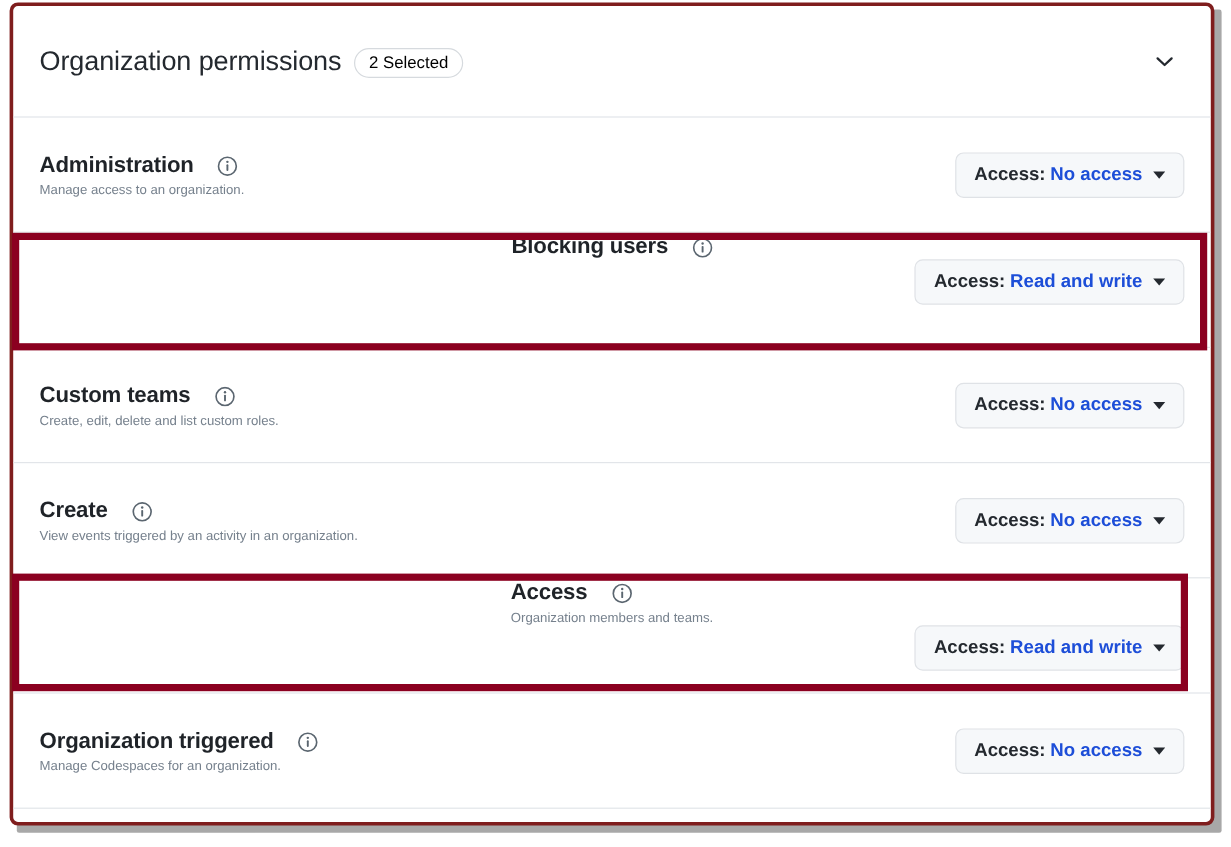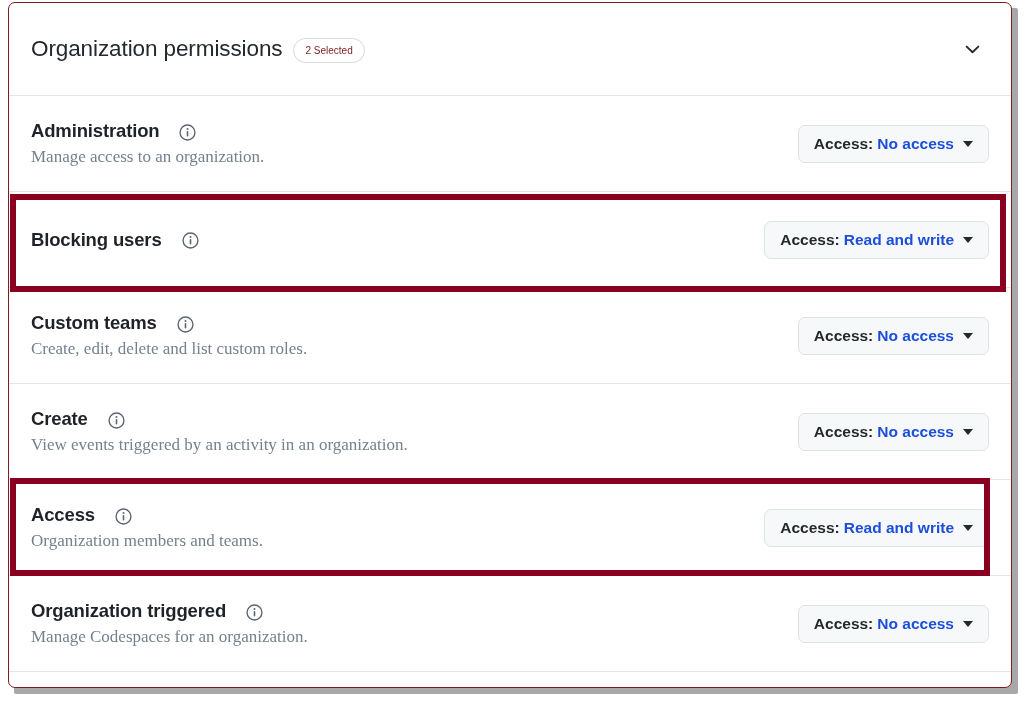--- a/index.html
+++ b/index.html
@@ -25,21 +25,21 @@
     background: #a8a8a8;
     border-radius: 2px;
   }
   #window-frame {
     position: absolute;
     left: 8px;
     top: 2px;
     width: 1004px;
     height: 686px;
     background: #ffffff;
-    border: 1px solid #7f1d1d;
+    border: 3px solid #7f1d1d;
     border-radius: 7px;
     box-sizing: border-box;
     overflow: hidden;
   }
 
   
   #panel-header {
     position: relative;
     height: 93px;
     box-sizing: border-box;
@@ -57,22 +57,22 @@
   }
   #selected-badge {
     margin-left: 11px;
     display: inline-flex;
     align-items: center;
     justify-content: center;
     height: 25px;
     padding: 0 11px;
     border: 1px solid #d6dade;
     border-radius: 14px;
-    font-size: 10px;
-    color: #7f1d1d;
+    font-size: 14px;
+    color: #000000;
     background: #ffffff;
     box-sizing: border-box;
     position: relative;
     top: 1px;
   }
   #collapse-toggle {
     margin-left: auto;
     width: 34px;
     height: 34px;
     display: flex;
@@ -90,20 +90,21 @@
     position: relative;
     height: 96px;
     box-sizing: border-box;
     border-bottom: 1px solid #e2e5e9;
     display: flex;
     align-items: center;
     padding: 0 22px 0 22px;
   }
   .perm-row.highlighted {
     border-bottom: 1px solid #e2e5e9;
+    flex-direction: column;
   }
   .row-text {
     display: flex;
     flex-direction: column;
     justify-content: center;
   }
   .row-title-line {
     display: flex;
     align-items: center;
     gap: 20px;
@@ -117,24 +118,23 @@
   }
   .info-icon {
     width: 17px;
     height: 17px;
     display: inline-block;
     position: relative;
     top: 1px;
   }
   .row-desc {
     margin-top: 5px;
-    font-size: 17px;
+    font-size: 11px;
     color: #76818d;
     white-space: nowrap;
-    font-family: Liberation Serif, serif;
   }
   .access-btn {
     margin-left: auto;
     display: inline-flex;
     align-items: center;
     gap: 7px;
     height: 38px;
     padding: 0 15px;
     background: #f6f8fa;
     border: 1px solid #dfe2e6;

